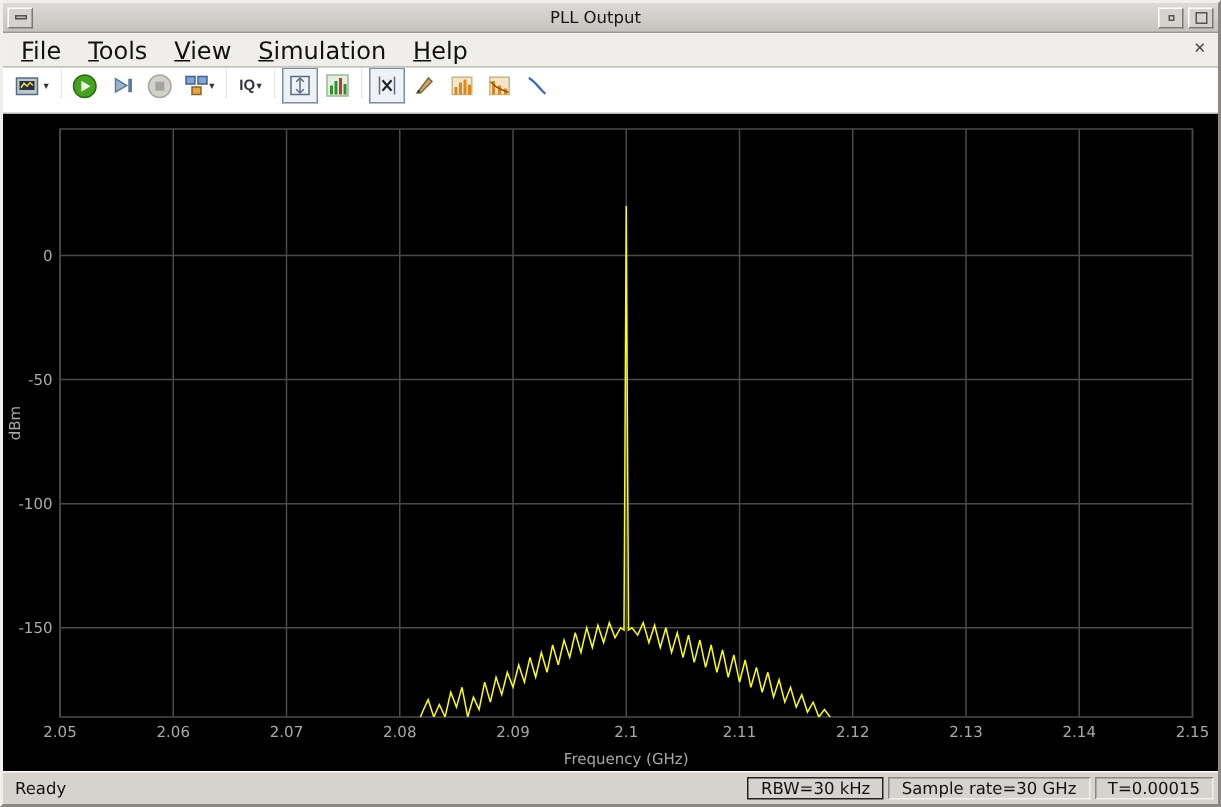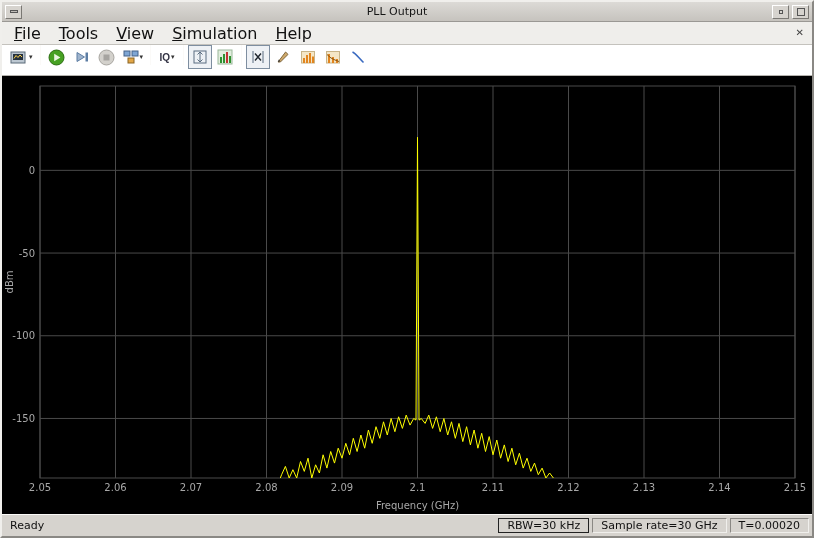--- a/index.html
+++ b/index.html
@@ -276,16 +276,16 @@
         <polyline points="38.0,408.6 275.8,408.6 279.6,398.7 283.4,390.4 287.2,402.0 290.9,393.7 294.7,402.0 298.5,385.5 302.3,395.4 306.0,382.2 309.8,402.0 313.6,388.8 317.4,397.0 321.1,378.8 324.9,392.1 328.7,375.5 332.5,387.1 336.2,372.2 340.0,382.2 343.8,367.3 347.6,378.8 351.3,362.3 355.1,375.5 358.9,359.0 362.7,372.2 366.4,354.0 370.2,367.3 374.0,350.7 377.8,362.3 381.5,345.8 385.3,359.0 389.1,342.5 392.9,355.7 396.6,340.8 400.4,352.4 404.2,339.1 408.0,349.1 411.7,342.5 414.0,344.1 415.5,61.3 417.0,344.1 419.3,342.5 423.1,347.4 426.8,339.1 430.6,352.4 434.4,340.8 438.2,355.7 441.9,342.5 445.7,359.0 449.5,345.8 453.3,362.3 457.0,347.4 460.8,365.6 464.6,350.7 468.4,368.9 472.1,354.0 475.9,372.2 479.7,357.3 483.5,375.5 487.2,360.6 491.0,378.8 494.8,364.0 498.6,382.2 502.3,368.9 506.1,385.5 509.9,372.2 513.7,388.8 517.4,377.2 521.2,392.1 525.0,382.2 528.8,395.4 532.5,387.1 536.3,398.7 540.1,392.1 543.9,402.0 547.6,397.0 551.4,402.0 555.2,408.6 793.0,408.6" fill="none" stroke="#ffff00" stroke-width="1" clip-path="url(#cp)"></polyline>
         <text x="415.5" y="433" fill="#a8a8a8" font-size="10" text-anchor="middle">Frequency (GHz)</text>
         <text transform="translate(11,206) rotate(-90)" fill="#a8a8a8" font-size="10" text-anchor="middle">dBm</text>
       </svg>
   </div>
 
   <div class="statusbar">
     <div class="status-ready">Ready</div>
     <div class="status-cell rbw">RBW=30 kHz</div>
     <div class="status-cell">Sample rate=30 GHz</div>
-    <div class="status-cell">T=0.00020</div>
+    <div class="status-cell">T=0.00015</div>
   </div>
 
 </div>
 
 </body></html>

